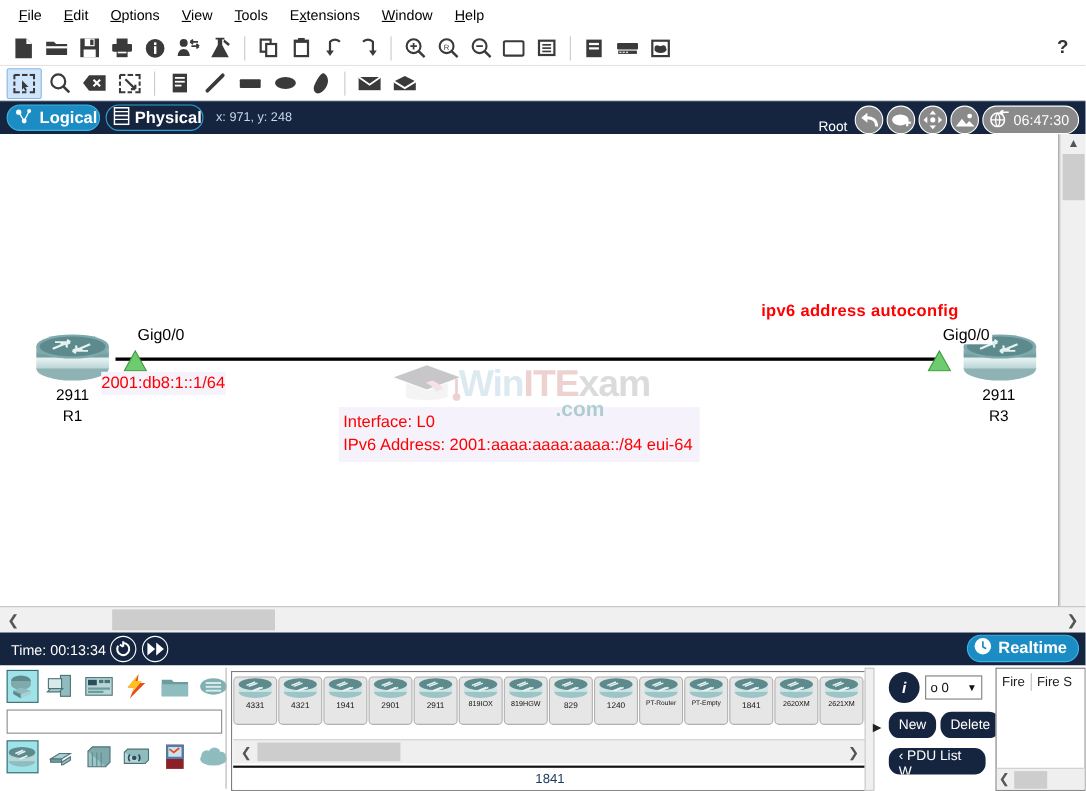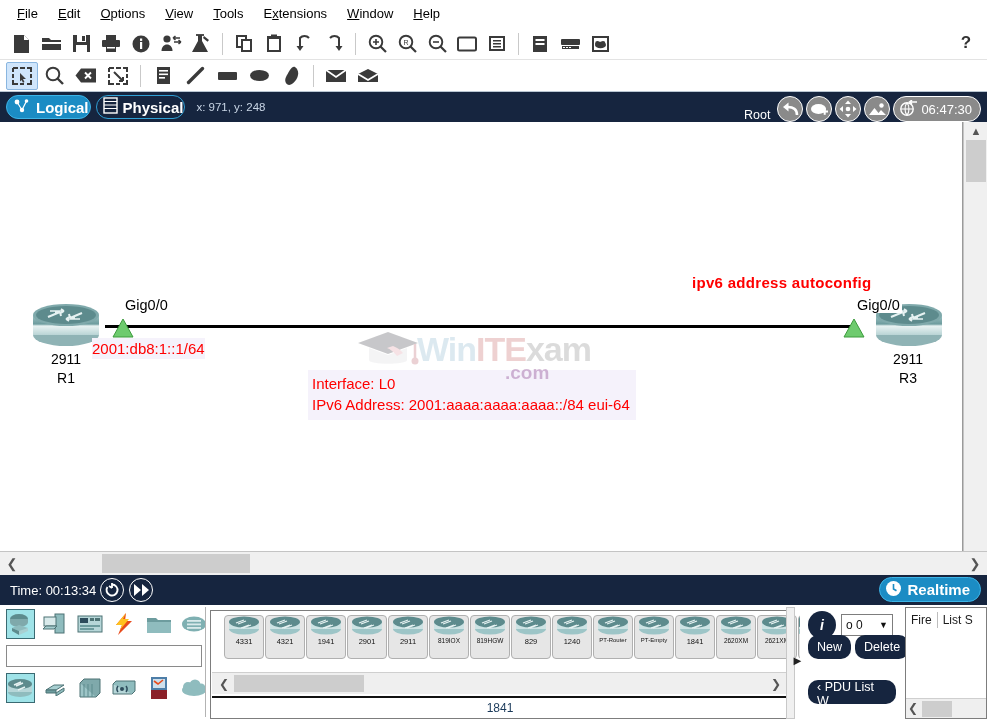--- a/index.html
+++ b/index.html
@@ -158,21 +158,21 @@
     position: absolute; left: 355px; top: 328px;
     width: 270px; height: 62px; opacity: 0.30;
     pointer-events: none;
   }
   .wm-text {
     position: absolute; left: 62px; top: 2px;
     font-size: 34px; font-weight: bold; letter-spacing: -1px;
   }
   .wm-com {
     position: absolute; left: 150px; top: 34px;
-    font-size: 19px; font-weight: bold; color: #701a75;
+    font-size: 19px; font-weight: bold; color: #0f766e;
   }
 
   
   .simbar {
     position: absolute; left: 0; top: 575px;
     width: 987px; height: 30px; background: #16253f;
     display: flex; align-items: center; padding-left: 10px;
   }
   .time-text { color: #ffffff; font-size: 13px; margin-right: 4px; }
   .sim-circ {
@@ -218,21 +218,21 @@
   .vdiv { position: absolute; width: 1px; background: #b3b3b3; }
 
   
   .tray {
     position: absolute; left: 210px; top: 5px;
     width: 578px; height: 109px;
     border: 1px solid #7d7d7d; background: #ffffff;
   }
   .tray-items {
     position: absolute; left: 1px; top: 1px; width: 576px; height: 56px;
-    display: flex; align-items: flex-start; overflow: hidden; margin-left: 12px;
+    display: flex; align-items: flex-start; overflow: hidden;
   }
   .dev {
     width: 40px; height: 44px; margin: 3px 0px 0 0px;
     display: flex; flex-direction: column; align-items: center;
     justify-content: flex-start;
     background: #e6e6e6; border: 1px solid #b0b0b0; border-radius: 4px;
     margin-right: 1px; flex: 0 0 auto;
   }
   .dev-name { font-size: 7.5px; color: #111; margin-top: 1px; white-space: nowrap; }
   .tray-hscroll {
@@ -998,37 +998,37 @@
       <div class="pdu-arrow">►</div>
 
       <div style="position:absolute; left:13px; top:4px; display:flex; align-items:center; gap:5px;">
         <div class="icirc">i</div>
         <div class="sel-box" style="width:52px;">
           <span>o 0</span>
           <span style="margin-left:auto;font-size:9px;">▼</span>
         </div>
       </div>
 
-      <div style="position:absolute; left:13px; top:28px; display:flex; gap:4px;">
+      <div style="position:absolute; left:13px; top:40px; display:flex; gap:4px;">
         <button class="nbtn">New</button>
         <button class="nbtn">Delete</button>
       </div>
 
       <div style="position:absolute; left:13px; top:73px;">
         <button class="nbtn" style="width:88px;text-align:left;overflow:hidden;">
           <span>‹</span>
           <span>PDU List W</span>
         </button>
       </div>
 
       <div class="pdu-table">
         <div class="pdu-th">
           <span>Fire</span>
           <span class="divider"></span>
-          <span>List S</span>
+          <span>Fire S</span>
         </div>
         <div class="pdu-sb">
           <span class="arrow">❮</span>
           <div class="thumb"></div>
         </div>
       </div>
     </div>
   </div>
 </div>
 

